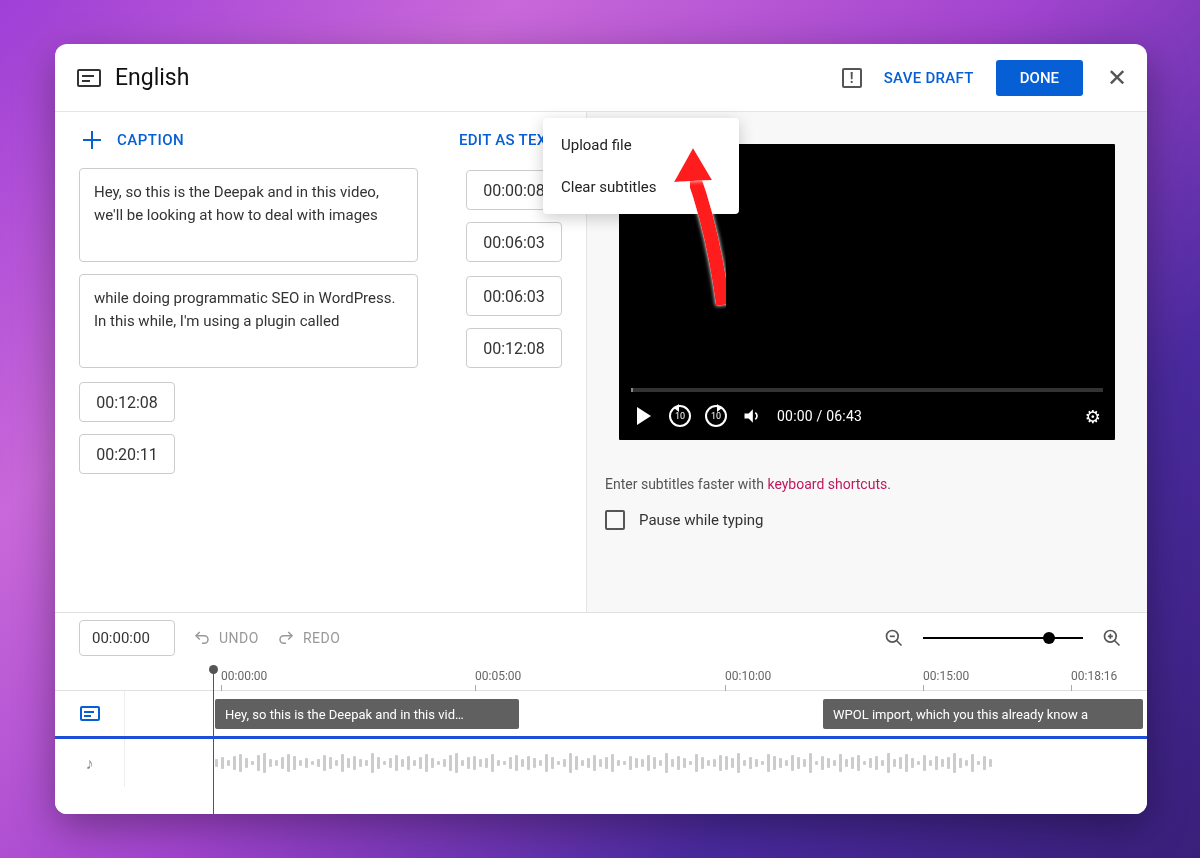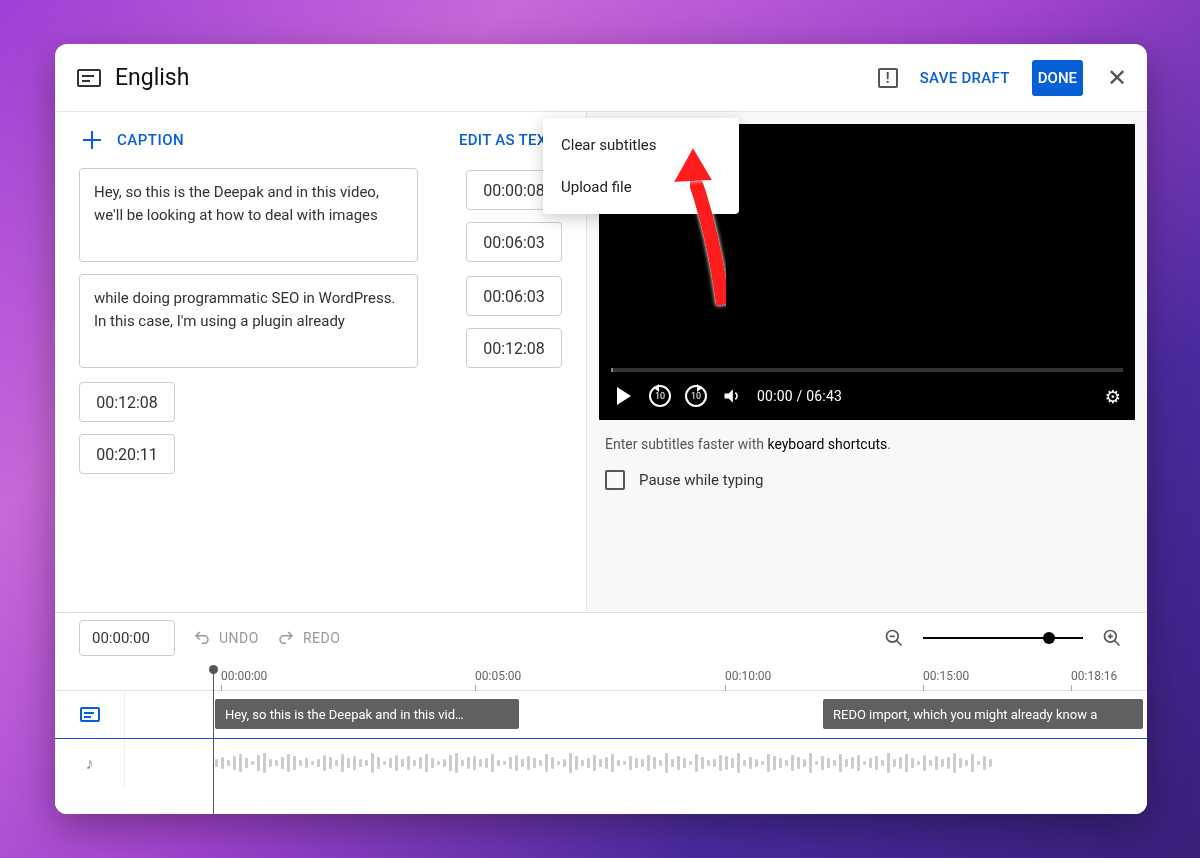--- a/index.html
+++ b/index.html
@@ -40,21 +40,21 @@
   .cc-icon::after { top: 9px; width: 8px; }
   .title { font-size: 23px; font-weight: 400; color: #111; }
   .header-right { margin-left: auto; display: flex; align-items: center; gap: 22px; }
   .feedback-icon {
     width: 20px; height: 20px; border: 2px solid #555; border-radius: 2px;
     display: flex; align-items: center; justify-content: center;
     font-size: 14px; color: #555; font-weight: bold;
   }
   .btn-link { color: #065fd4; font-size: 15px; font-weight: 500; letter-spacing: 0.3px; cursor: pointer; }
   .btn-primary {
-    background: #065fd4; color: #fff; padding: 9px 6px; border-radius: 3px;
+    background: #065fd4; color: #fff; padding: 9px 24px; border-radius: 3px;
     font-size: 15px; font-weight: 500; cursor: pointer;
   }
   .close-x { font-size: 24px; color: #555; cursor: pointer; width: 24px; text-align: center; }
   .body { flex: 1; display: flex; overflow: hidden; }
   .left-pane { width: 532px; display: flex; flex-direction: column; border-right: 1px solid #e5e5e5; }
   .toolbar {
     height: 56px; display: flex; align-items: center; padding: 0 30px 0 26px;
     position: relative;
   }
   .add-caption { display: flex; align-items: center; gap: 14px; color: #065fd4; font-size: 15px; font-weight: 500; letter-spacing: 0.5px; cursor: pointer; }
@@ -69,58 +69,58 @@
     flex: 1; border: 1px solid #ccc; border-radius: 4px; padding: 12px 14px;
     font-size: 15px; color: #333; line-height: 1.55;
   }
   .times { display: flex; flex-direction: column; gap: 12px; padding-top: 2px; }
   .time-chip {
     width: 96px; height: 40px; border: 1px solid #ccc; border-radius: 4px;
     display: flex; align-items: center; justify-content: center;
     font-size: 16px; color: #333;
   }
   .right-pane { flex: 1; background: #f8f8f8; display: flex; flex-direction: column; }
-  .player { margin: 12px; background: #000; height: 296px; position: relative; border-radius: 1px; }
+  .player { margin: 32px; background: #000; height: 296px; position: relative; border-radius: 1px; }
   .player-controls {
     position: absolute; bottom: 0; left: 0; right: 0; height: 48px;
     display: flex; align-items: center; padding: 0 14px; gap: 14px; color: #fff;
   }
   .progress-bar { position: absolute; bottom: 48px; left: 12px; right: 12px; height: 4px; background: #333; }
   .progress-bar::before { content:''; position:absolute; left:0; top:0; height:4px; width:2px; background:#888; }
   .ctrl-icon { width: 22px; height: 22px; display:flex; align-items:center; justify-content:center; cursor:pointer; }
   .play-tri { width:0; height:0; border-left:14px solid #fff; border-top:9px solid transparent; border-bottom:9px solid transparent; }
   .circ { width:22px; height:22px; border:2px solid #fff; border-radius:50%; font-size:9px; display:flex; align-items:center; justify-content:center; position:relative; }
   .circ.back::after { content:''; position:absolute; top:-3px; left:3px; width:0;height:0; border-right:5px solid #fff; border-top:4px solid transparent; border-bottom:4px solid transparent; }
   .circ.fwd::after { content:''; position:absolute; top:-3px; right:3px; width:0;height:0; border-left:5px solid #fff; border-top:4px solid transparent; border-bottom:4px solid transparent; }
   .vol { width:20px; height:20px; }
   .player-time { font-size: 14px; letter-spacing: 0.2px; }
   .gear { margin-left:auto; font-size:18px; cursor:pointer; }
   .hint-row { padding: 4px 18px 10px 18px; font-size: 14px; color: #555; }
-  .hint-row a { color: #000000; text-decoration: none; }
+  .hint-row a { color: #be185d; text-decoration: none; }
   .pause-row { display:flex; align-items:center; gap:14px; padding: 8px 18px; font-size:15px; color:#333; }
   .checkbox { width:20px; height:20px; border:2px solid #555; border-radius:2px; cursor:pointer; }
   .bottom {
     height: 202px; border-top: 1px solid #e0e0e0; display:flex; flex-direction:column;
     background:#fff;
   }
   .bottom-controls { height:50px; display:flex; align-items:center; padding: 0 24px; gap:18px; }
   .time-input { border:1px solid #ccc; border-radius:4px; padding:8px 12px; font-size:15px; color:#333; width:96px; }
   .undo-redo { display:flex; align-items:center; gap:8px; color:#999; font-size:14px; letter-spacing:0.5px; cursor:pointer; }
   .ur-icon { width:18px; height:18px; }
   .zoom-group { margin-left:auto; display:flex; align-items:center; gap:18px; }
   .zoom-btn { width:22px; height:22px; display:flex; align-items:center; justify-content:center; cursor:pointer; color:#555; }
   .zoom-slider { width:160px; height:2px; background:#000; position:relative; }
   .zoom-slider::after { content:''; position:absolute; right:28px; top:-5px; width:12px; height:12px; border-radius:50%; background:#000; }
   .timeline { flex:1; position:relative; }
   .ruler { height:28px; border-bottom:1px solid #e0e0e0; position:relative; }
   .tick { position:absolute; top:6px; font-size:12px; color:#666; }
   .tick::before { content:''; position:absolute; left:0; top:16px; width:1px; height:6px; background:#aaa; }
   .playhead { position:absolute; left:158px; top:2px; bottom:0; width:1px; background:#555; z-index:5; }
   .playhead::before { content:''; position:absolute; left:-4px; top:0; width:9px; height:9px; border-radius:50%; background:#555; }
-  .track-row { height:48px; border-bottom:1px solid #1d4ed8; display:flex; }
+  .track-row { height:48px; border-bottom:3px solid #1d4ed8; display:flex; }
   .track-label { width:70px; display:flex; align-items:center; justify-content:center; border-right:1px solid #eee; }
   .cc-icon-sm { width:20px; height:15px; border:2px solid #065fd4; border-radius:2px; position:relative; }
   .cc-icon-sm::before,.cc-icon-sm::after { content:''; position:absolute; background:#065fd4; height:2px; left:2px; }
   .cc-icon-sm::before { top:3px; width:10px; }
   .cc-icon-sm::after { top:7px; width:7px; }
   .note-icon { font-size:16px; color:#888; }
   .track-content { flex:1; position:relative; overflow:hidden; padding:8px 0; }
   .clip {
     position:absolute; top:8px; height:30px; background:#606060; color:#fff;
     font-size:13px; display:flex; align-items:center; padding:0 10px;
@@ -166,21 +166,21 @@
         <div class="caption-row">
           <div class="caption-text" style="white-space:pre-line">Hey, so this is the Deepak and in this video,
 we'll be looking at how to deal with images</div>
           <div class="times">
             <div class="time-chip">00:00:08</div>
             <div class="time-chip">00:06:03</div>
           </div>
         </div>
         <div class="caption-row">
           <div class="caption-text" style="white-space:pre-line">while doing programmatic SEO in WordPress.
-In this case, I'm using a plugin already</div>
+In this while, I'm using a plugin called</div>
           <div class="times">
             <div class="time-chip">00:06:03</div>
             <div class="time-chip">00:12:08</div>
           </div>
         </div>
         <div class="caption-row">
           <div class="times">
             <div class="time-chip">00:12:08</div>
             <div class="time-chip">00:20:11</div>
           </div>
@@ -265,21 +265,21 @@
         <div class="tick" style="left:868px">00:15:00</div>
         <div class="tick" style="left:1016px">00:18:16</div>
       </div>
       <div class="playhead"></div>
       <div class="track-row">
         <div class="track-label">
             <div class="cc-icon-sm"></div>
           </div>
         <div class="track-content">
           <div class="clip" style="left:90px; width:304px">Hey, so this is the Deepak and in this vid…</div>
-          <div class="clip" style="left:698px; width:320px">REDO import, which you might already know a</div>
+          <div class="clip" style="left:698px; width:320px">WPOL import, which you this already know a</div>
         </div>
       </div>
       <div class="track-row" style="border-bottom:none">
         <div class="track-label">
             <span class="note-icon">♪</span>
           </div>
         <div class="track-content">
           <div class="wave" id="wave">
               <span style="height: 8px;"></span>
               <span style="height: 12px;"></span>
@@ -412,22 +412,22 @@
               <span style="height: 14px;"></span>
               <span style="height: 8px;"></span>
             </div>
         </div>
       </div>
     </div>
   </div>
 </div>
 
 <div class="menu">
+  <div class="menu-item">Upload file</div>
   <div class="menu-item">Clear subtitles</div>
-  <div class="menu-item">Upload file</div>
 </div>
 
 <svg class="arrow" width="80" height="170">
   <defs>
       <filter id="sh">
         <feDropShadow dx="0" dy="0" stdDeviation="2" flood-color="#fff"></feDropShadow>
       </filter>
     </defs>
   <path d="M 55 165 Q 45 90 25 35" stroke="#ff1a1a" stroke-width="14" fill="none" filter="url(#sh)"></path>
   <polygon points="25,8 6,42 44,40" fill="#ff1a1a" filter="url(#sh)"></polygon>

